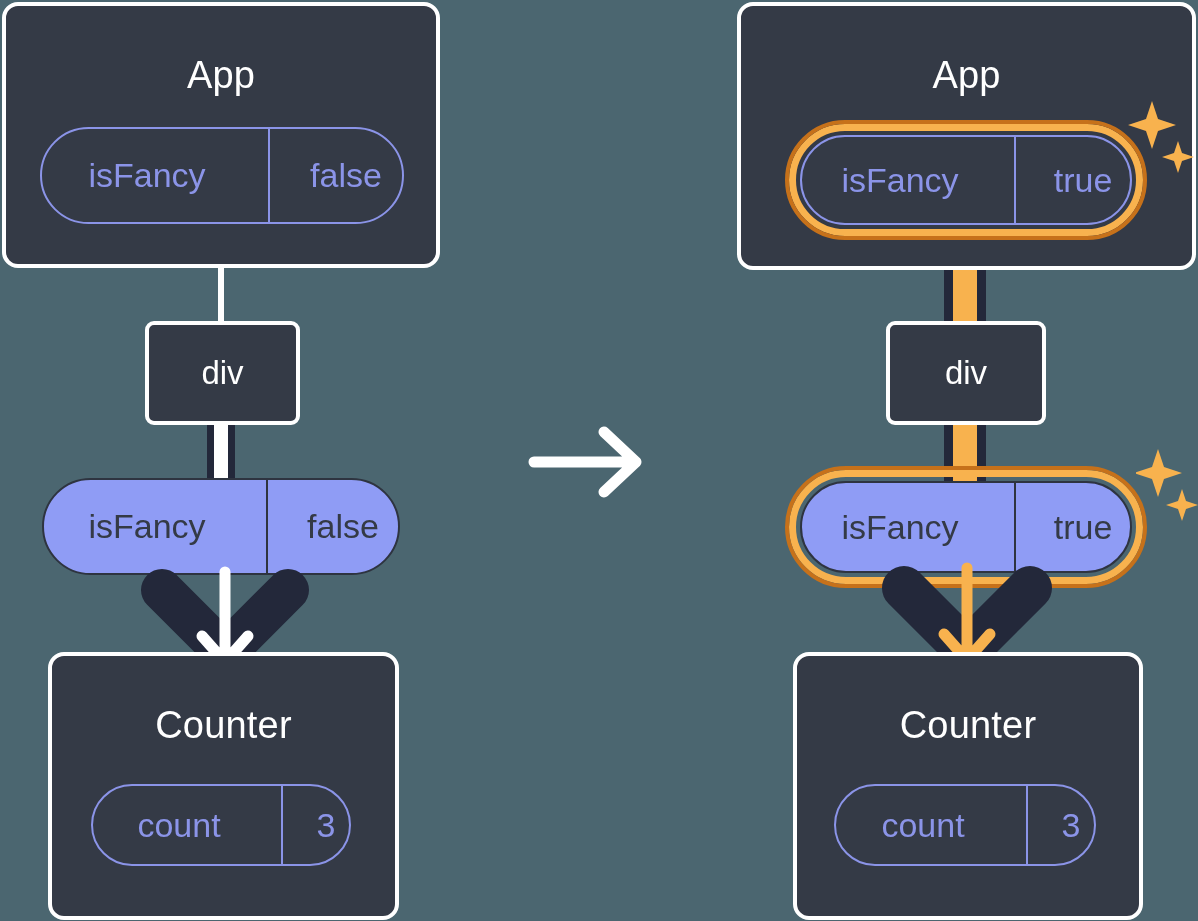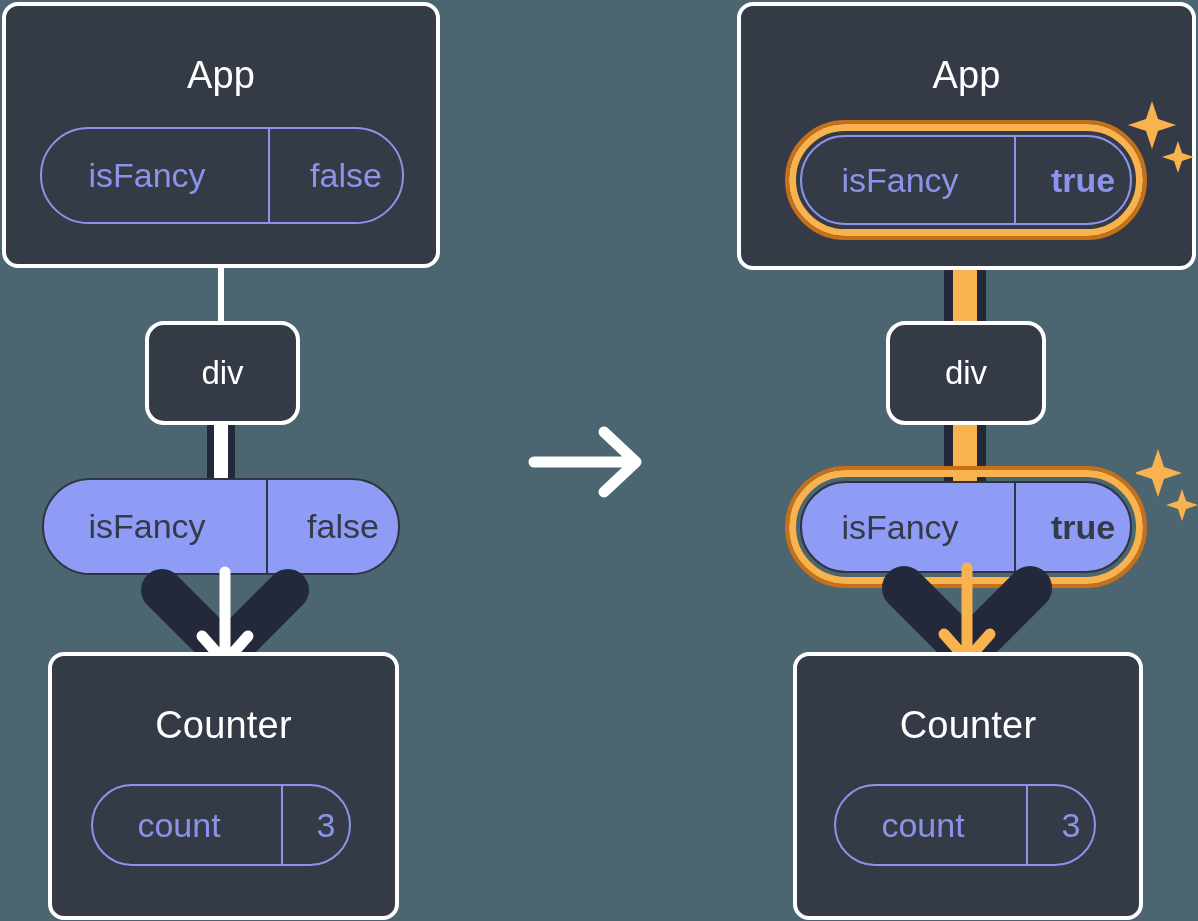--- a/index.html
+++ b/index.html
@@ -37,21 +37,21 @@
     font-size: 38px;
     font-weight: 400;
     letter-spacing: .2px;
   }
 
   
   .dombox {
     position: absolute;
     background: #343a46;
     border: 4px solid #ffffff;
-    border-radius: 19px;
+    border-radius: 9px;
     box-sizing: border-box;
     display: flex;
     align-items: center;
     justify-content: center;
     color: #ffffff;
     font-size: 33px;
   }
 
   
   .pill {
@@ -83,21 +83,21 @@
   .pill.outline .cell.val { border-left: 2px solid #8b94e8; }
 
   
   .pill.solid {
     background: #8f9cf5;
     border: 2px solid #2e3440;
   }
   .pill.solid .cell { color: #343a46; }
   .pill.solid .cell.val { border-left: 2px solid #2e3440; }
 
-  .bold { font-weight: bold; }
+  .bold { font-weight: normal; }
 
   
   .ring {
     position: absolute;
     border-radius: 999px;
     box-sizing: border-box;
     border: 7px solid #f8b24e;
     outline: 4px solid #c6711a;
     outline-offset: 0px;
     pointer-events: none;

